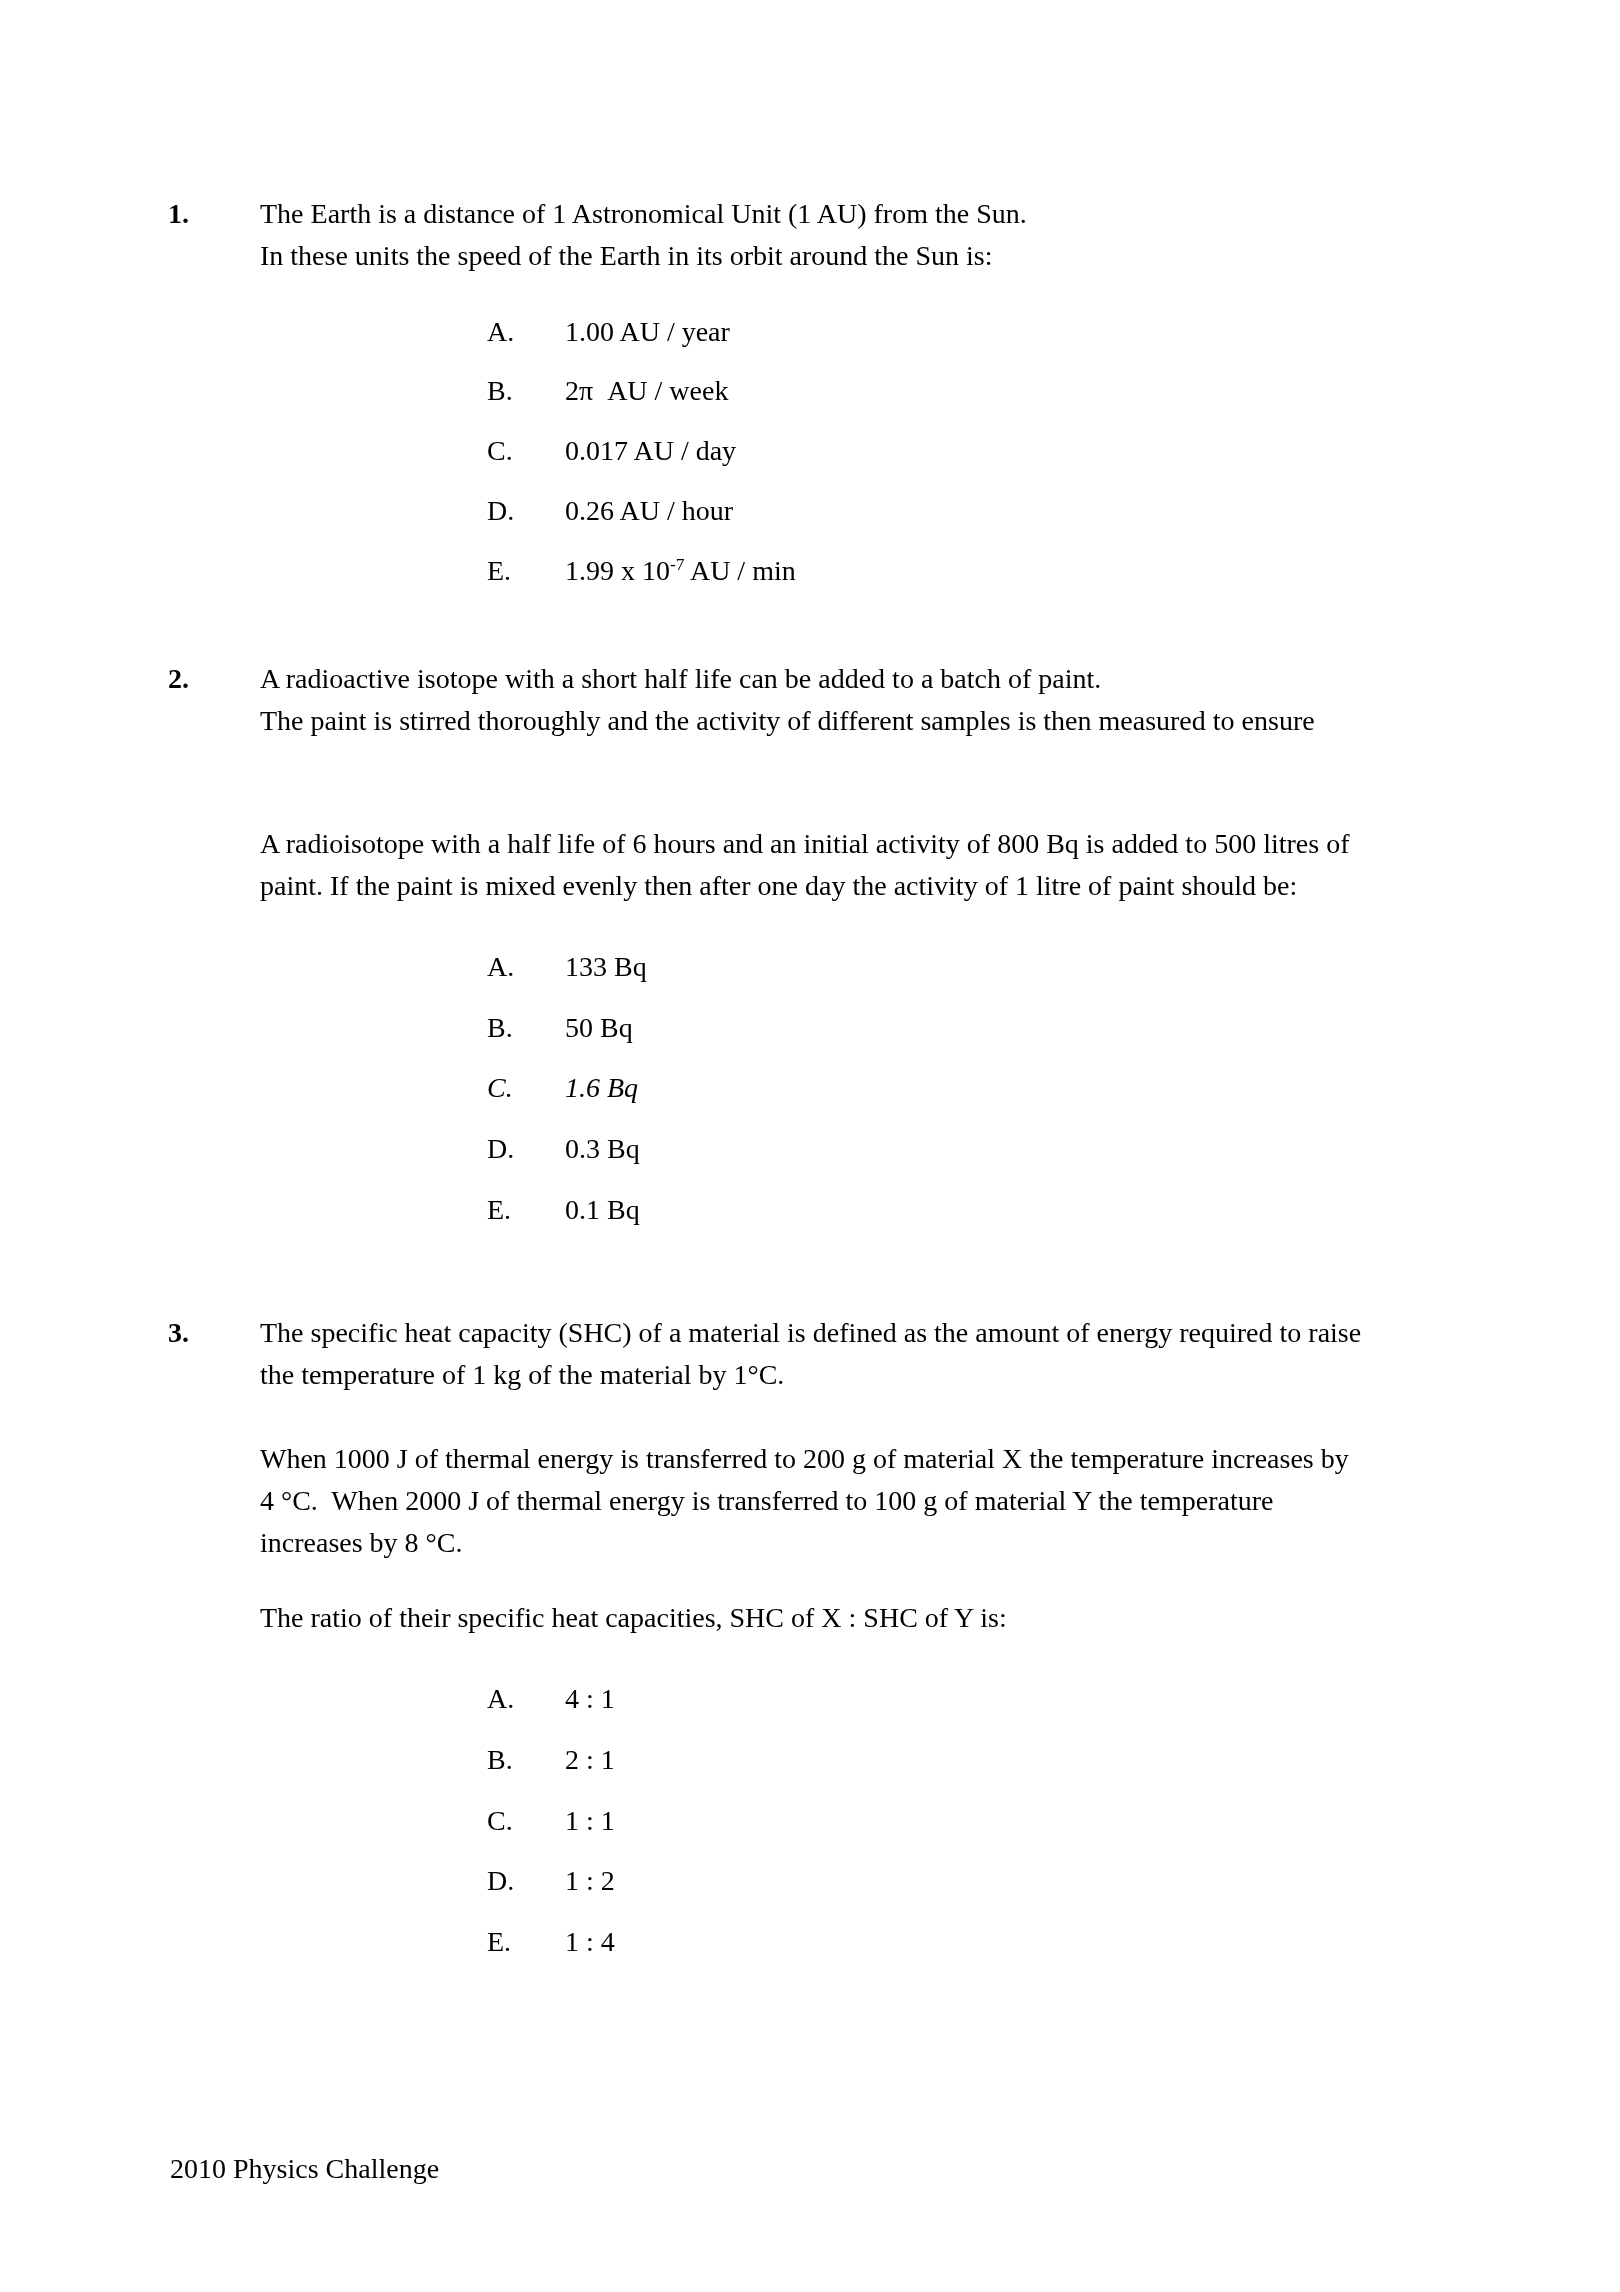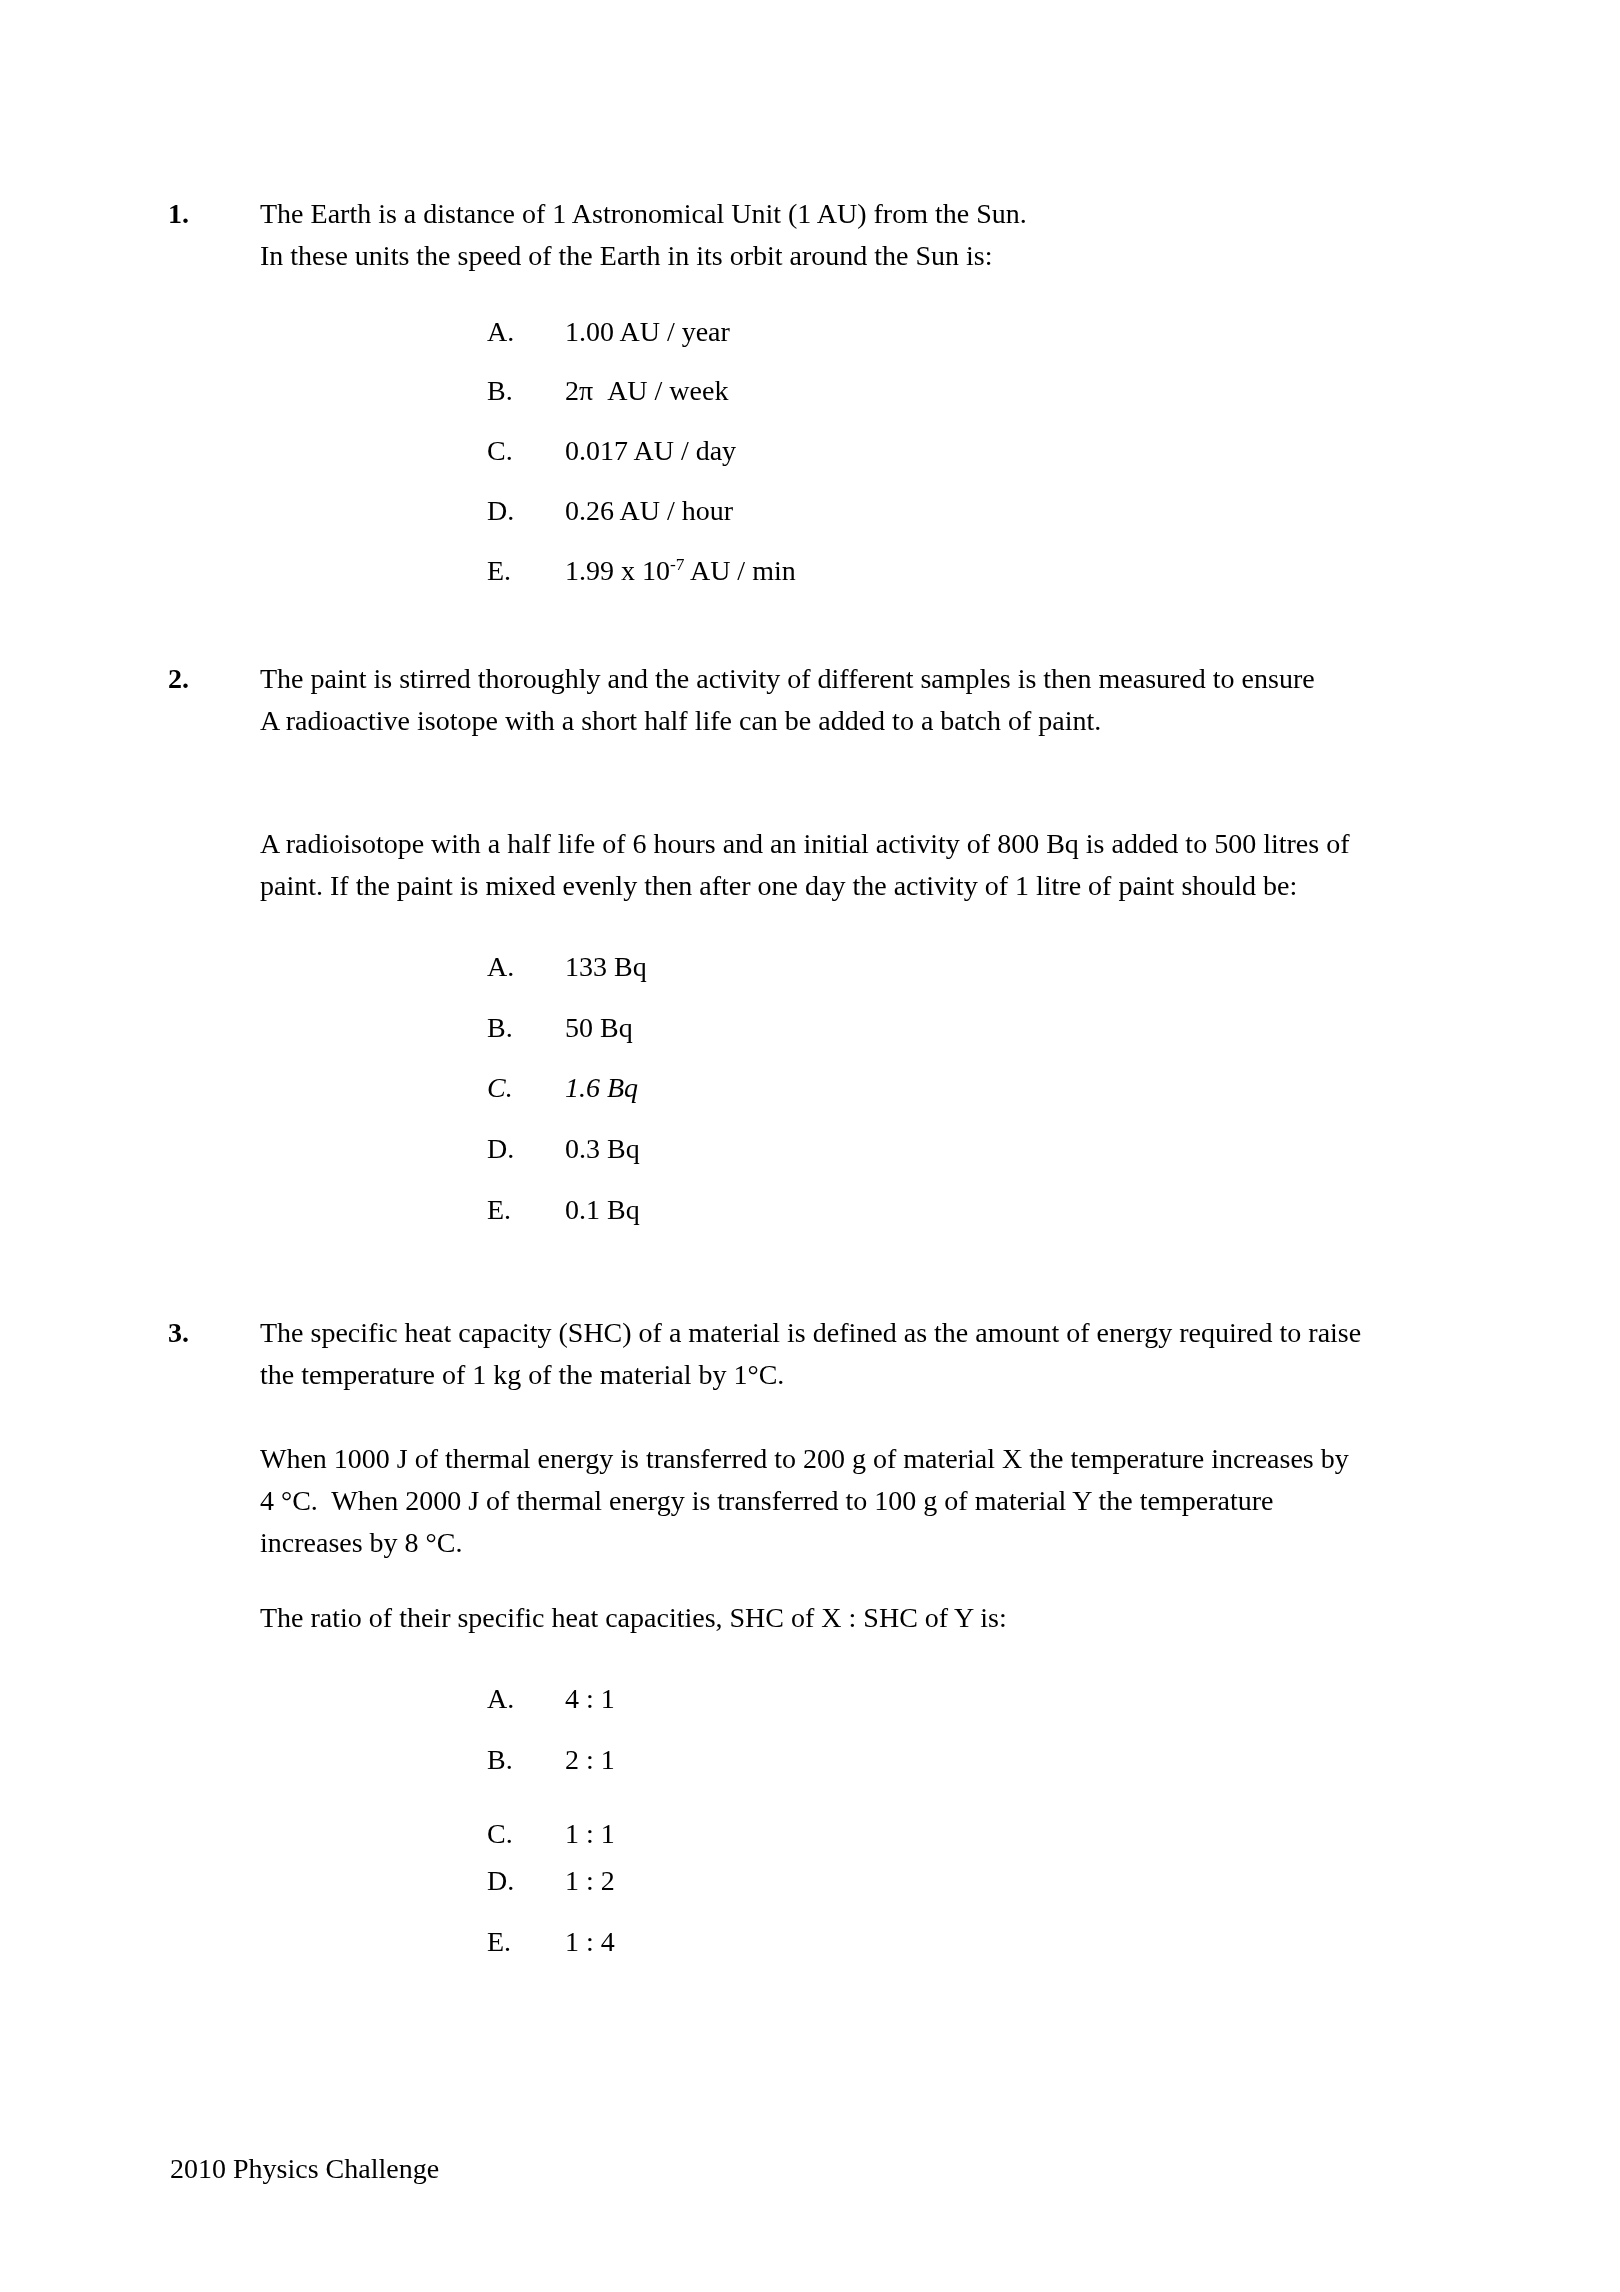--- a/index.html
+++ b/index.html
@@ -74,22 +74,22 @@
         <div class="line">The Earth is a distance of 1 Astronomical Unit (1 AU) from the Sun.</div>
         <div class="line">In these units the speed of the Earth in its orbit around the Sun is:</div>
       </div>
       <div class="option" style="top: 311px;"><span class="letter">A.</span><span class="value">1.00 AU / year</span></div>
       <div class="option" style="top: 370px;"><span class="letter">B.</span><span class="value">2π  AU / week</span></div>
       <div class="option" style="top: 430px;"><span class="letter">C.</span><span class="value">0.017 AU / day</span></div>
       <div class="option" style="top: 490px;"><span class="letter">D.</span><span class="value">0.26 AU / hour</span></div>
       <div class="option" style="top: 550px;"><span class="letter">E.</span><span class="value">1.99 x 10<sup>-7</sup> AU / min</span></div>
       <div class="qnum" style="top: 658px;">2.</div>
       <div class="para" style="top: 658px;">
+        <div class="line">A radioactive isotope with a short half life can be added to a batch of paint.</div>
         <div class="line">The paint is stirred thoroughly and the activity of different samples is then measured to ensure</div>
-        <div class="line">A radioactive isotope with a short half life can be added to a batch of paint.</div>
       </div>
       <div class="para" style="top: 823px;">
         <div class="line">A radioisotope with a half life of 6 hours and an initial activity of 800 Bq is added to 500 litres of</div>
         <div class="line">paint. If the paint is mixed evenly then after one day the activity of 1 litre of paint should be:</div>
       </div>
       <div class="option" style="top: 946px;"><span class="letter">A.</span><span class="value">133 Bq</span></div>
       <div class="option" style="top: 1007px;"><span class="letter">B.</span><span class="value">50 Bq</span></div>
       <div class="option" style="top: 1067px; font-style: italic;"><span class="letter">C.</span><span class="value">1.6 Bq</span></div>
       <div class="option" style="top: 1128px;"><span class="letter">D.</span><span class="value">0.3 Bq</span></div>
       <div class="option" style="top: 1189px;"><span class="letter">E.</span><span class="value">0.1 Bq</span></div>
@@ -101,19 +101,19 @@
       <div class="para" style="top: 1438px;">
         <div class="line">When 1000 J of thermal energy is transferred to 200 g of material X the temperature increases by</div>
         <div class="line">4 °C.  When 2000 J of thermal energy is transferred to 100 g of material Y the temperature</div>
         <div class="line">increases by 8 °C.</div>
       </div>
       <div class="para" style="top: 1597px;">
         <div class="line">The ratio of their specific heat capacities, SHC of X : SHC of Y is:</div>
       </div>
       <div class="option" style="top: 1678px;"><span class="letter">A.</span><span class="value">4 : 1</span></div>
       <div class="option" style="top: 1739px;"><span class="letter">B.</span><span class="value">2 : 1</span></div>
-      <div class="option" style="top: 1800px; margin-top: 13px;"><span class="letter">C.</span><span class="value">1 : 1</span></div>
+      <div class="option" style="top: 1800px;"><span class="letter">C.</span><span class="value">1 : 1</span></div>
       <div class="option" style="top: 1860px;"><span class="letter">D.</span><span class="value">1 : 2</span></div>
       <div class="option" style="top: 1921px;"><span class="letter">E.</span><span class="value">1 : 4</span></div>
     </div>
   <div class="footer-left">2010 Physics Challenge</div>
 </div>
 
 
 </body></html>

